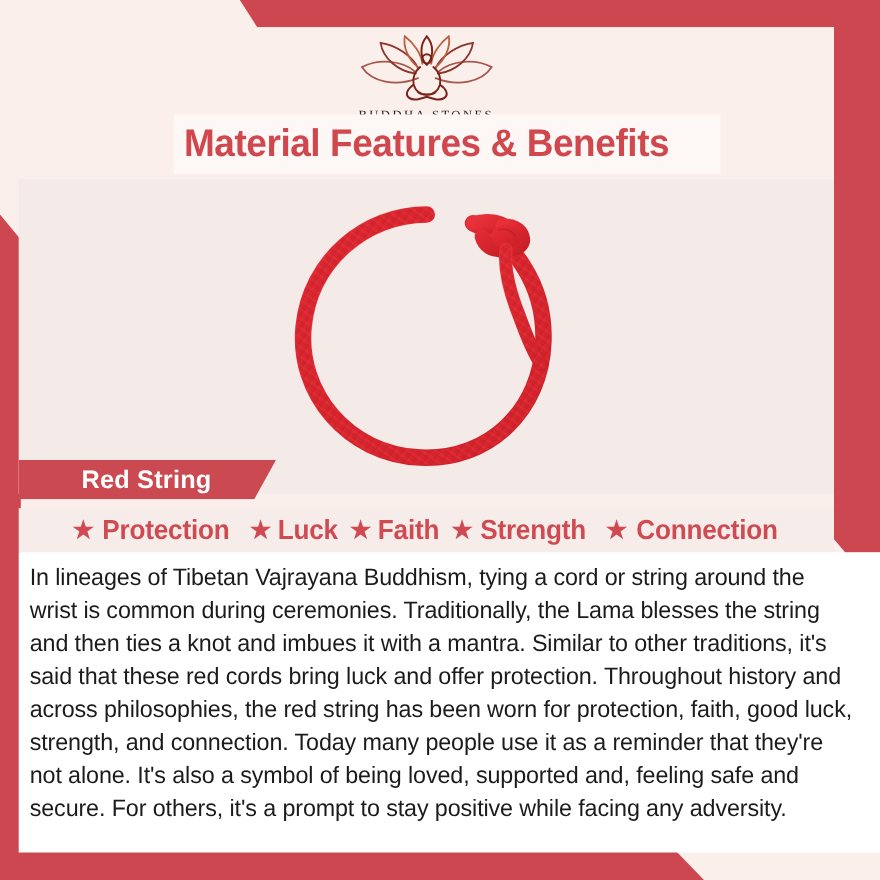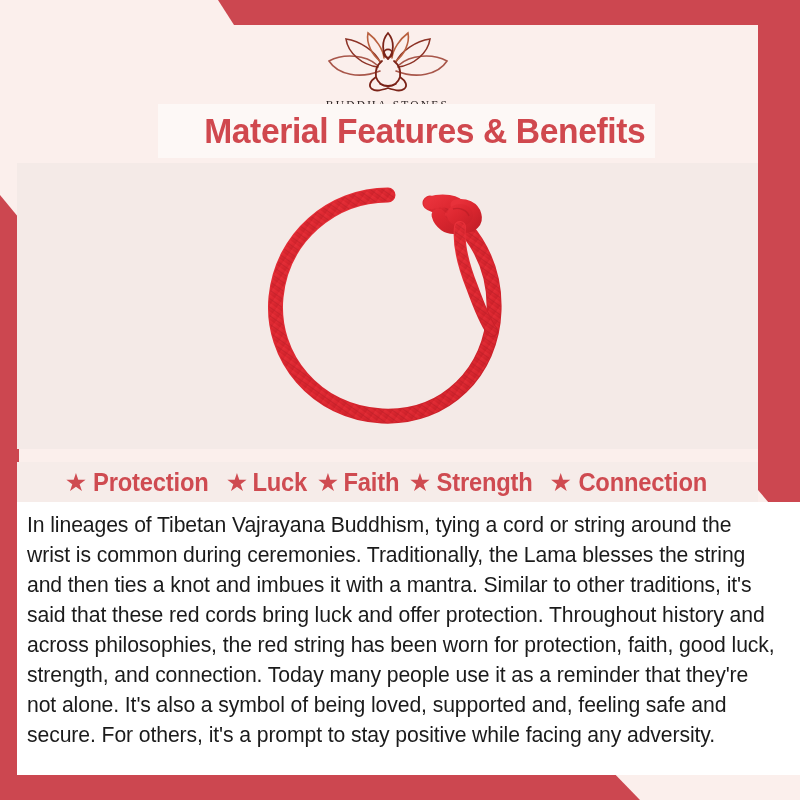--- a/index.html
+++ b/index.html
@@ -50,21 +50,21 @@
   }
   .logo-mark{width:136px;height:66px;display:block;}
   .logo-text{
     font-family:"Liberation Serif", serif;
     font-size:11.5px;letter-spacing:2.2px;color:#2a2222;
     margin-top:2px;font-weight:400;
   }
   .title-box{
     position:absolute;left:141px;top:79px;width:497px;height:54px;
     background:#fdf8f6;
-    display:flex;align-items:center;justify-content:flex-end;
+    display:flex;align-items:center;justify-content:flex-start;
   }
   .title-text{
     font-family:"Liberation Sans Narrow","Liberation Sans",sans-serif;
     font-weight:bold;font-size:35px;color:#d0484e;
     letter-spacing:-.4px;transform:scaleX(.96);
     white-space:nowrap;
   }
 
   
   .product{
@@ -193,20 +193,23 @@
         <path d="M170 18 C183 14, 196 16, 203 24 C209 31, 206 40, 197 42 C188 44, 180 38, 178 30" fill="none" stroke="url(#cordg)" stroke-width="13" stroke-linecap="round"></path>
         <path d="M196 20 C205 18, 214 22, 216 30 C218 37, 212 43, 205 42" fill="none" stroke="url(#cordg)" stroke-width="11" stroke-linecap="round"></path>
         <ellipse cx="200" cy="30" rx="13" ry="11" fill="url(#cordg)"></ellipse>
         <path d="M193 24 C199 22, 207 25, 209 31" stroke="#b51d25" stroke-width="1.4" fill="none" opacity=".6"></path>
 
         <path d="M200 42 C198 60, 204 82, 212 102 C220 124, 226 138, 232 146" fill="none" stroke="url(#cordg)" stroke-width="12" stroke-linecap="round"></path>
         <path d="M200 42 C198 60, 204 82, 212 102 C220 124, 226 138, 232 146" fill="none" stroke="url(#braid)" stroke-width="10" stroke-linecap="round" opacity=".8"></path>
       </svg>
     </div>
 
+    <div class="pill">
+      <span class="pill-label">Red String</span>
+    </div>
 
     <div class="benefits">
       <span class="benefit">
         <span class="star">★</span>
         <span class="bl">Protection</span>
       </span>
       <span class="gap-wide"></span>
       <span class="benefit">
         <span class="star">★</span>
         <span class="bl">Luck</span>

